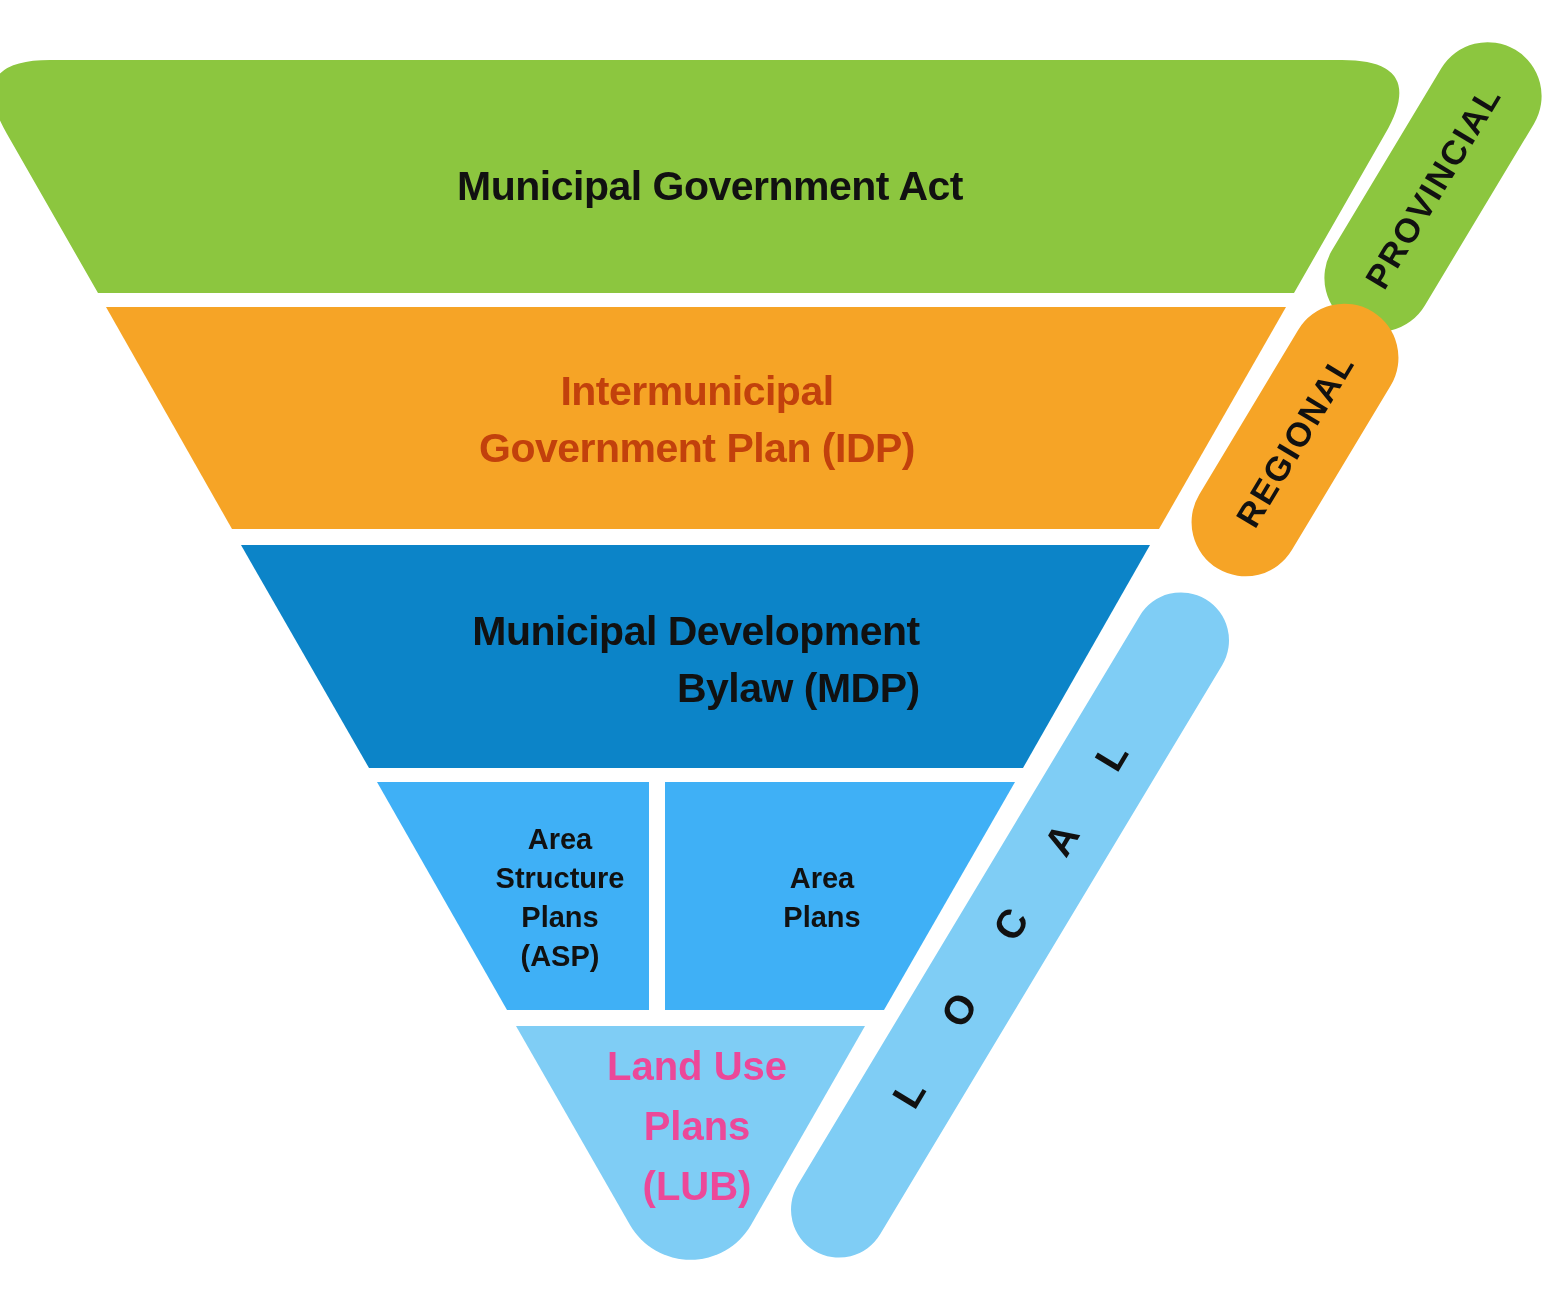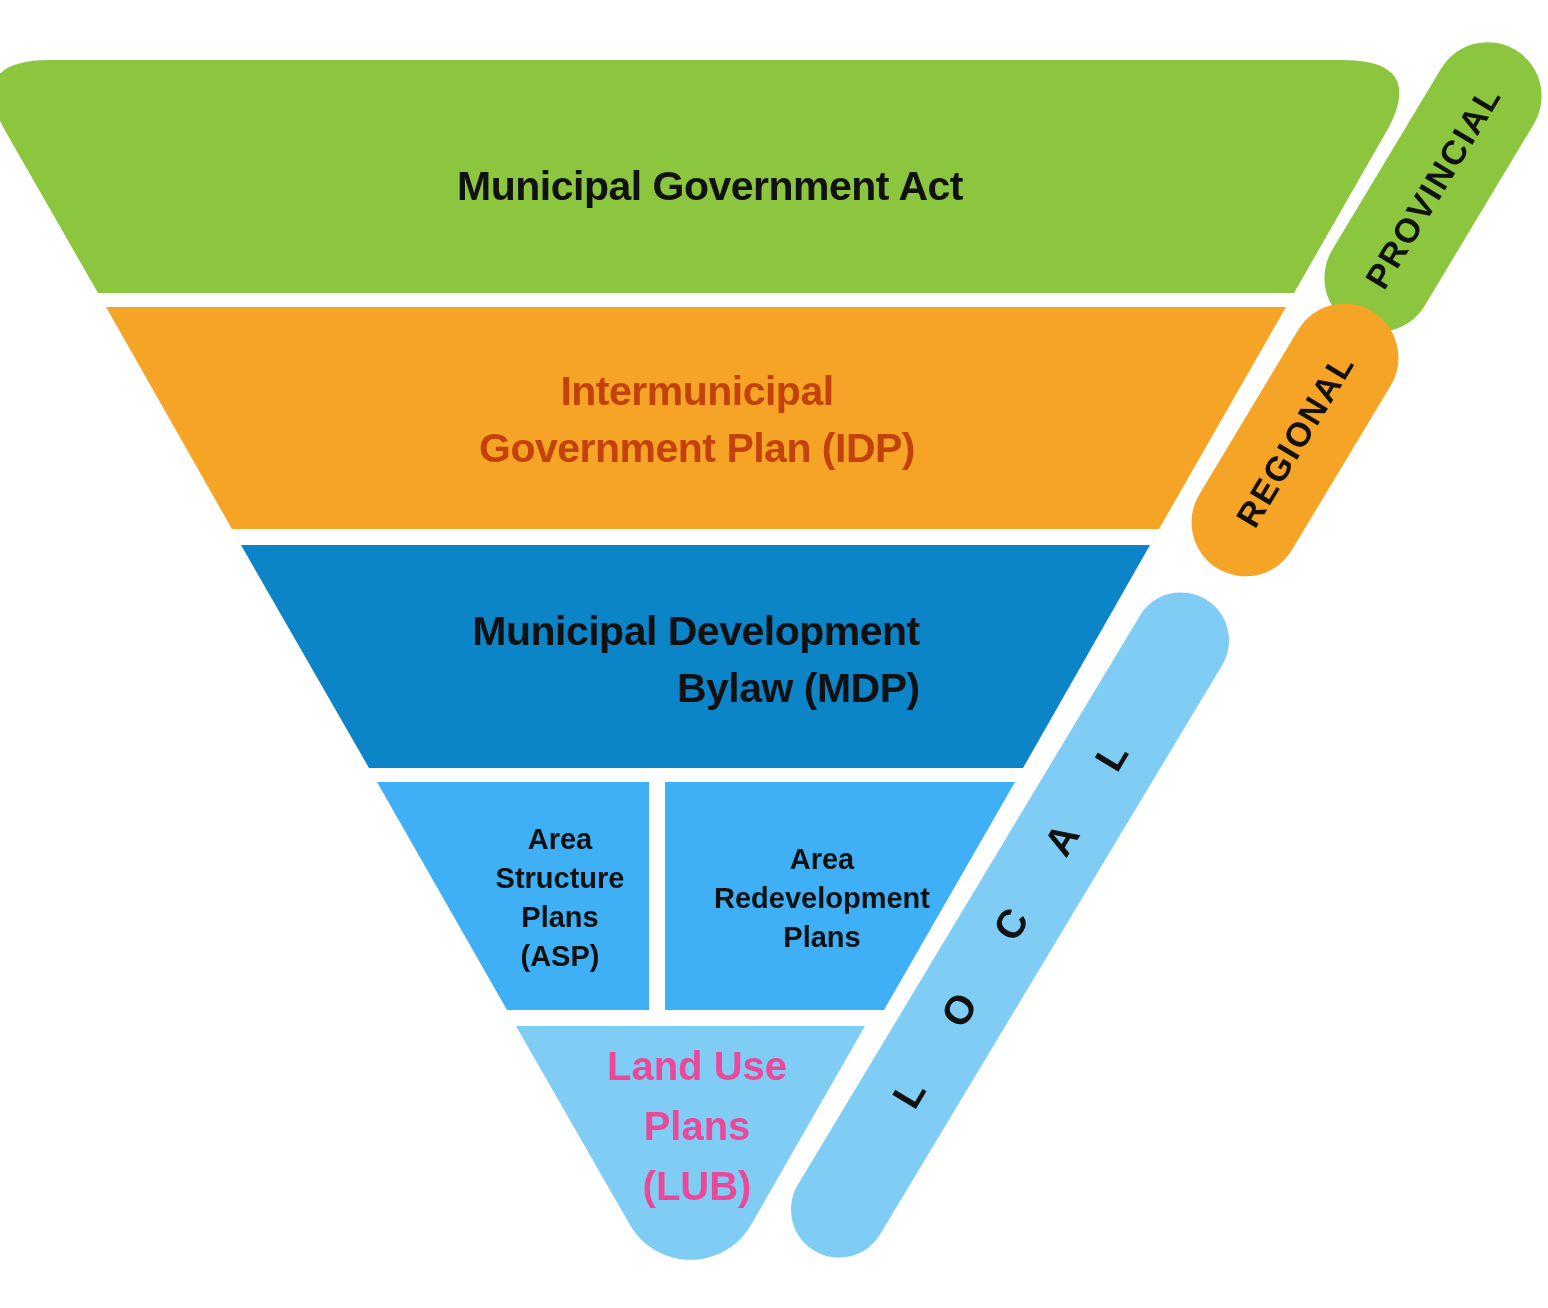--- a/index.html
+++ b/index.html
@@ -72,21 +72,20 @@
 
   <div class="row-label lbl-sm pos-asp" style="color: rgb(17, 17, 17);">
     <div>Area</div>
     <div>Structure</div>
     <div>Plans</div>
     <div>(ASP)</div>
   </div>
 
   <div class="row-label lbl-sm pos-arp" style="color: rgb(17, 17, 17);">
     <div>Area</div>
-    <div>Redevelopment</div>
     <div>Plans</div>
   </div>
 
   <div class="row-label lbl-lg pos-lub" style="color: #ec4899;">
     <div>Land Use</div>
     <div>Plans</div>
     <div>(LUB)</div>
   </div>
 
   <div class="pill pill-provincial" style="background: rgb(140, 198, 63); color: rgb(17, 17, 17);">

